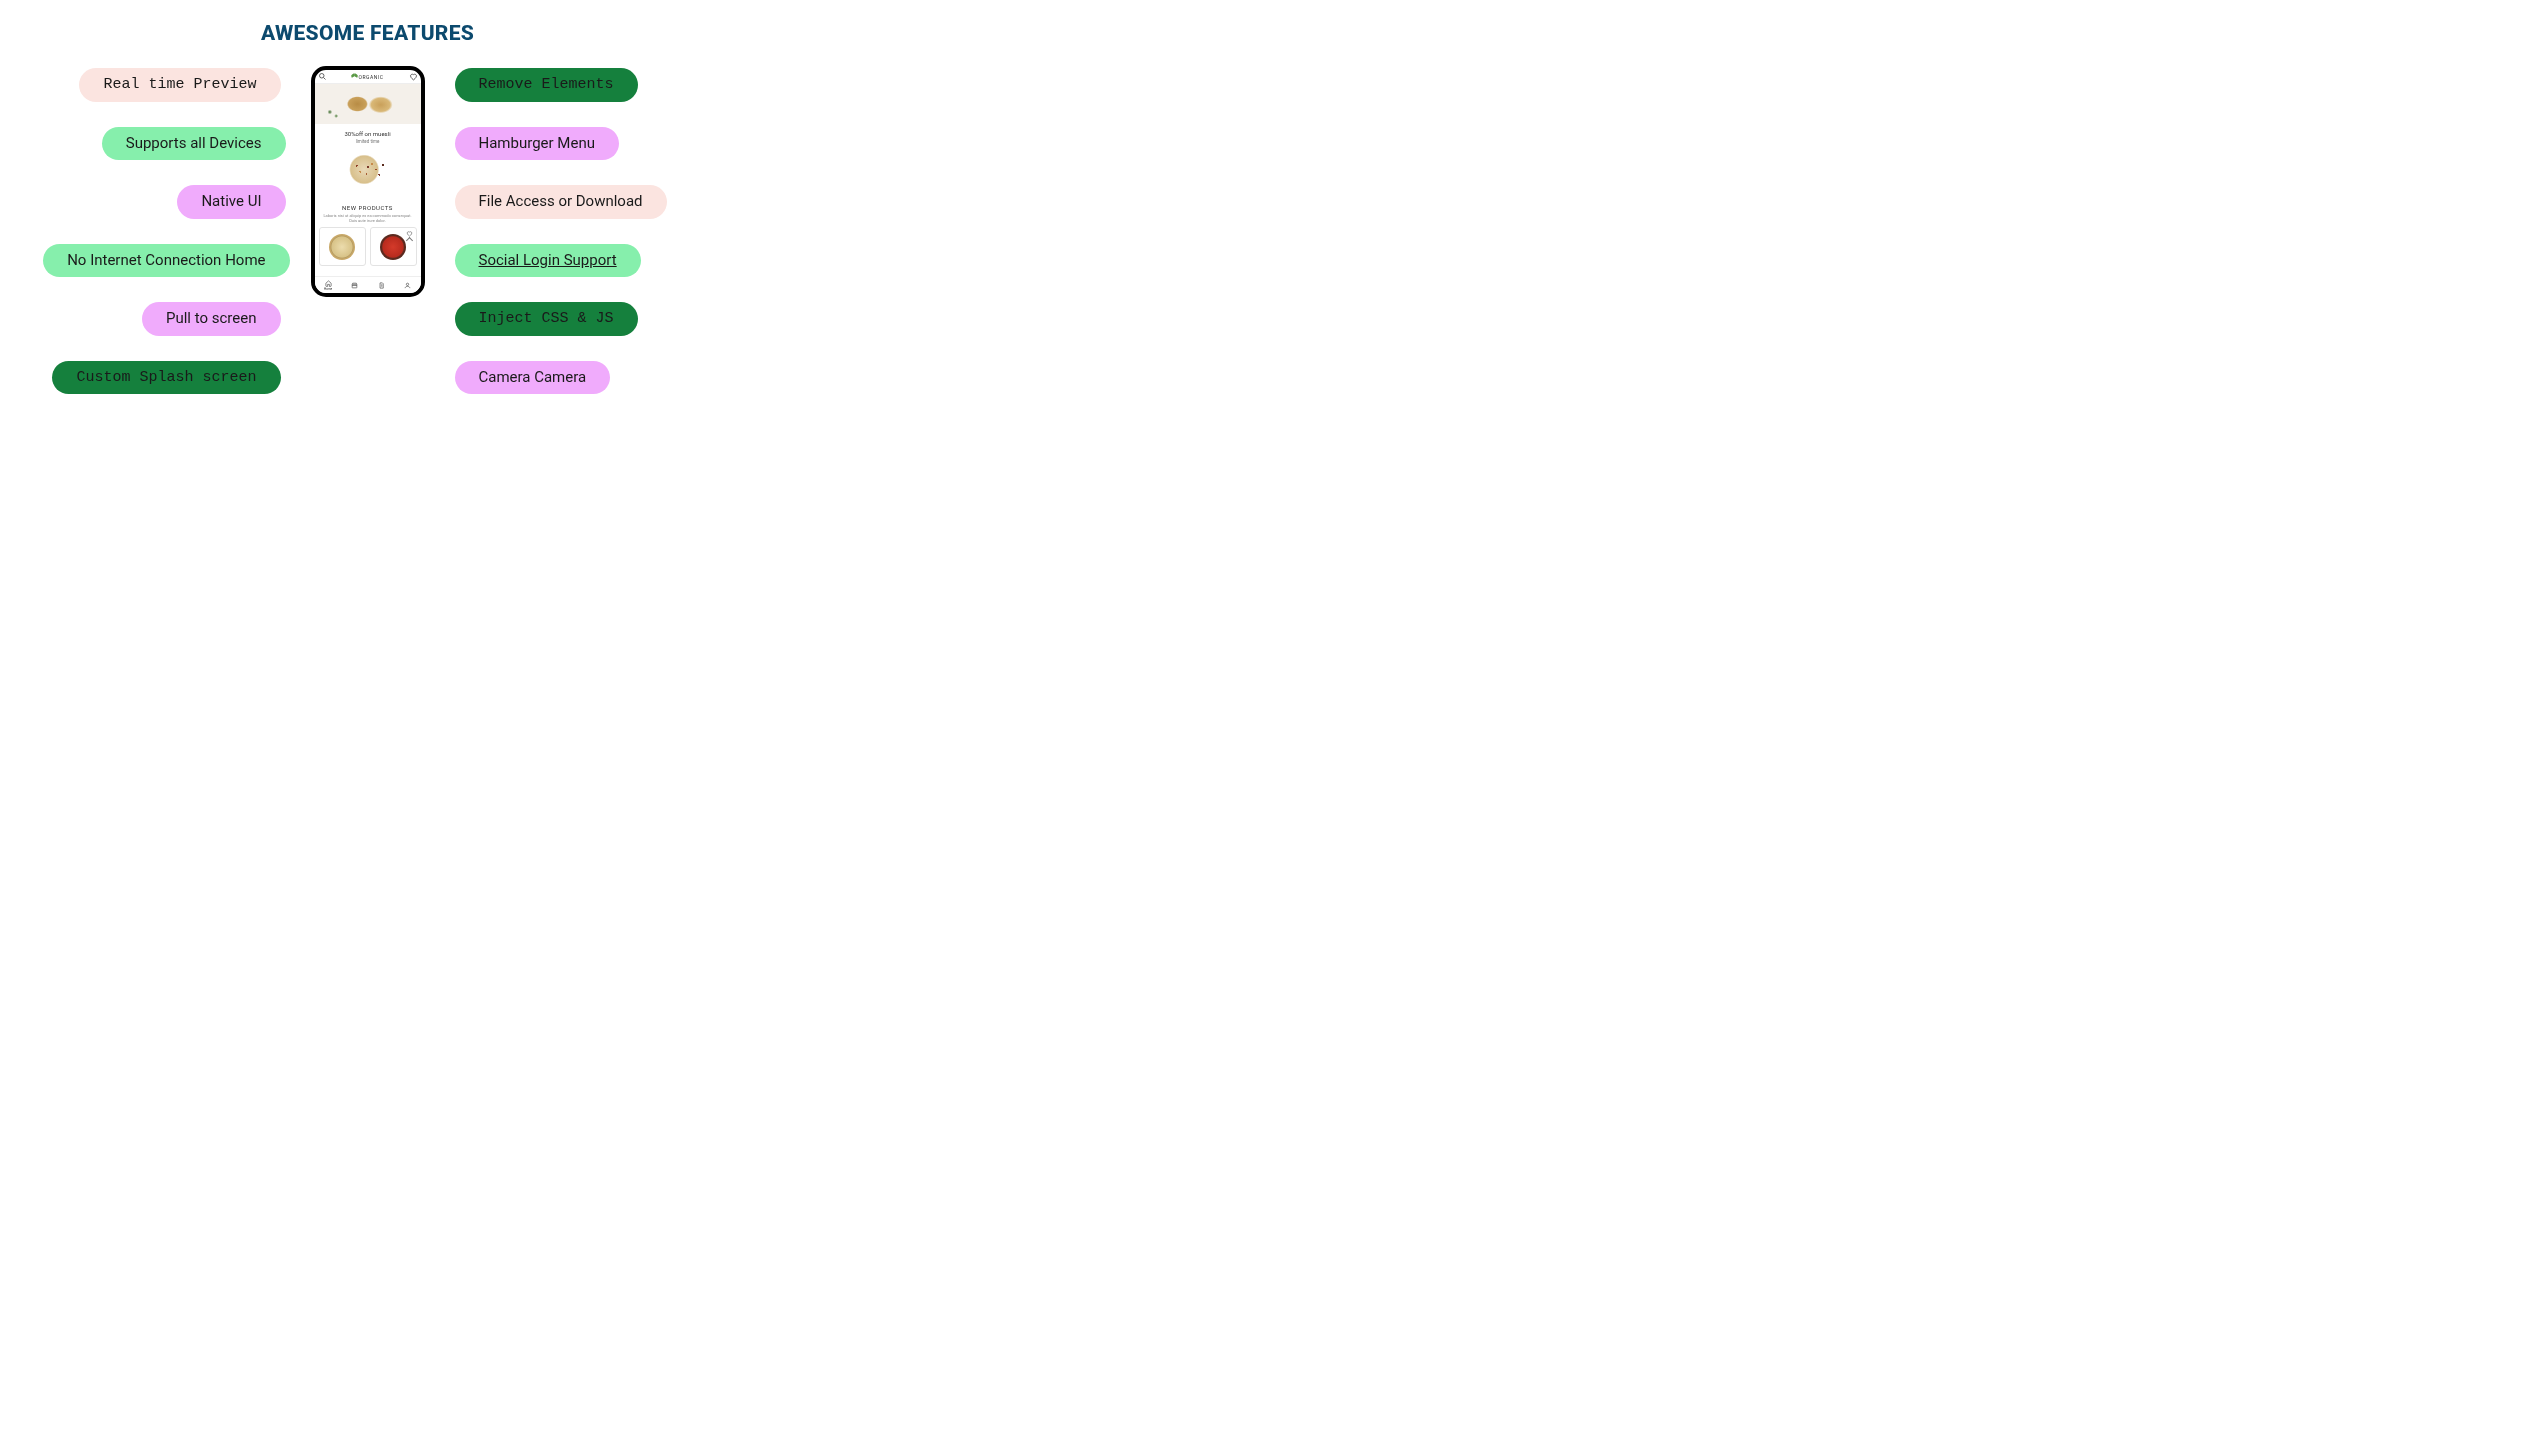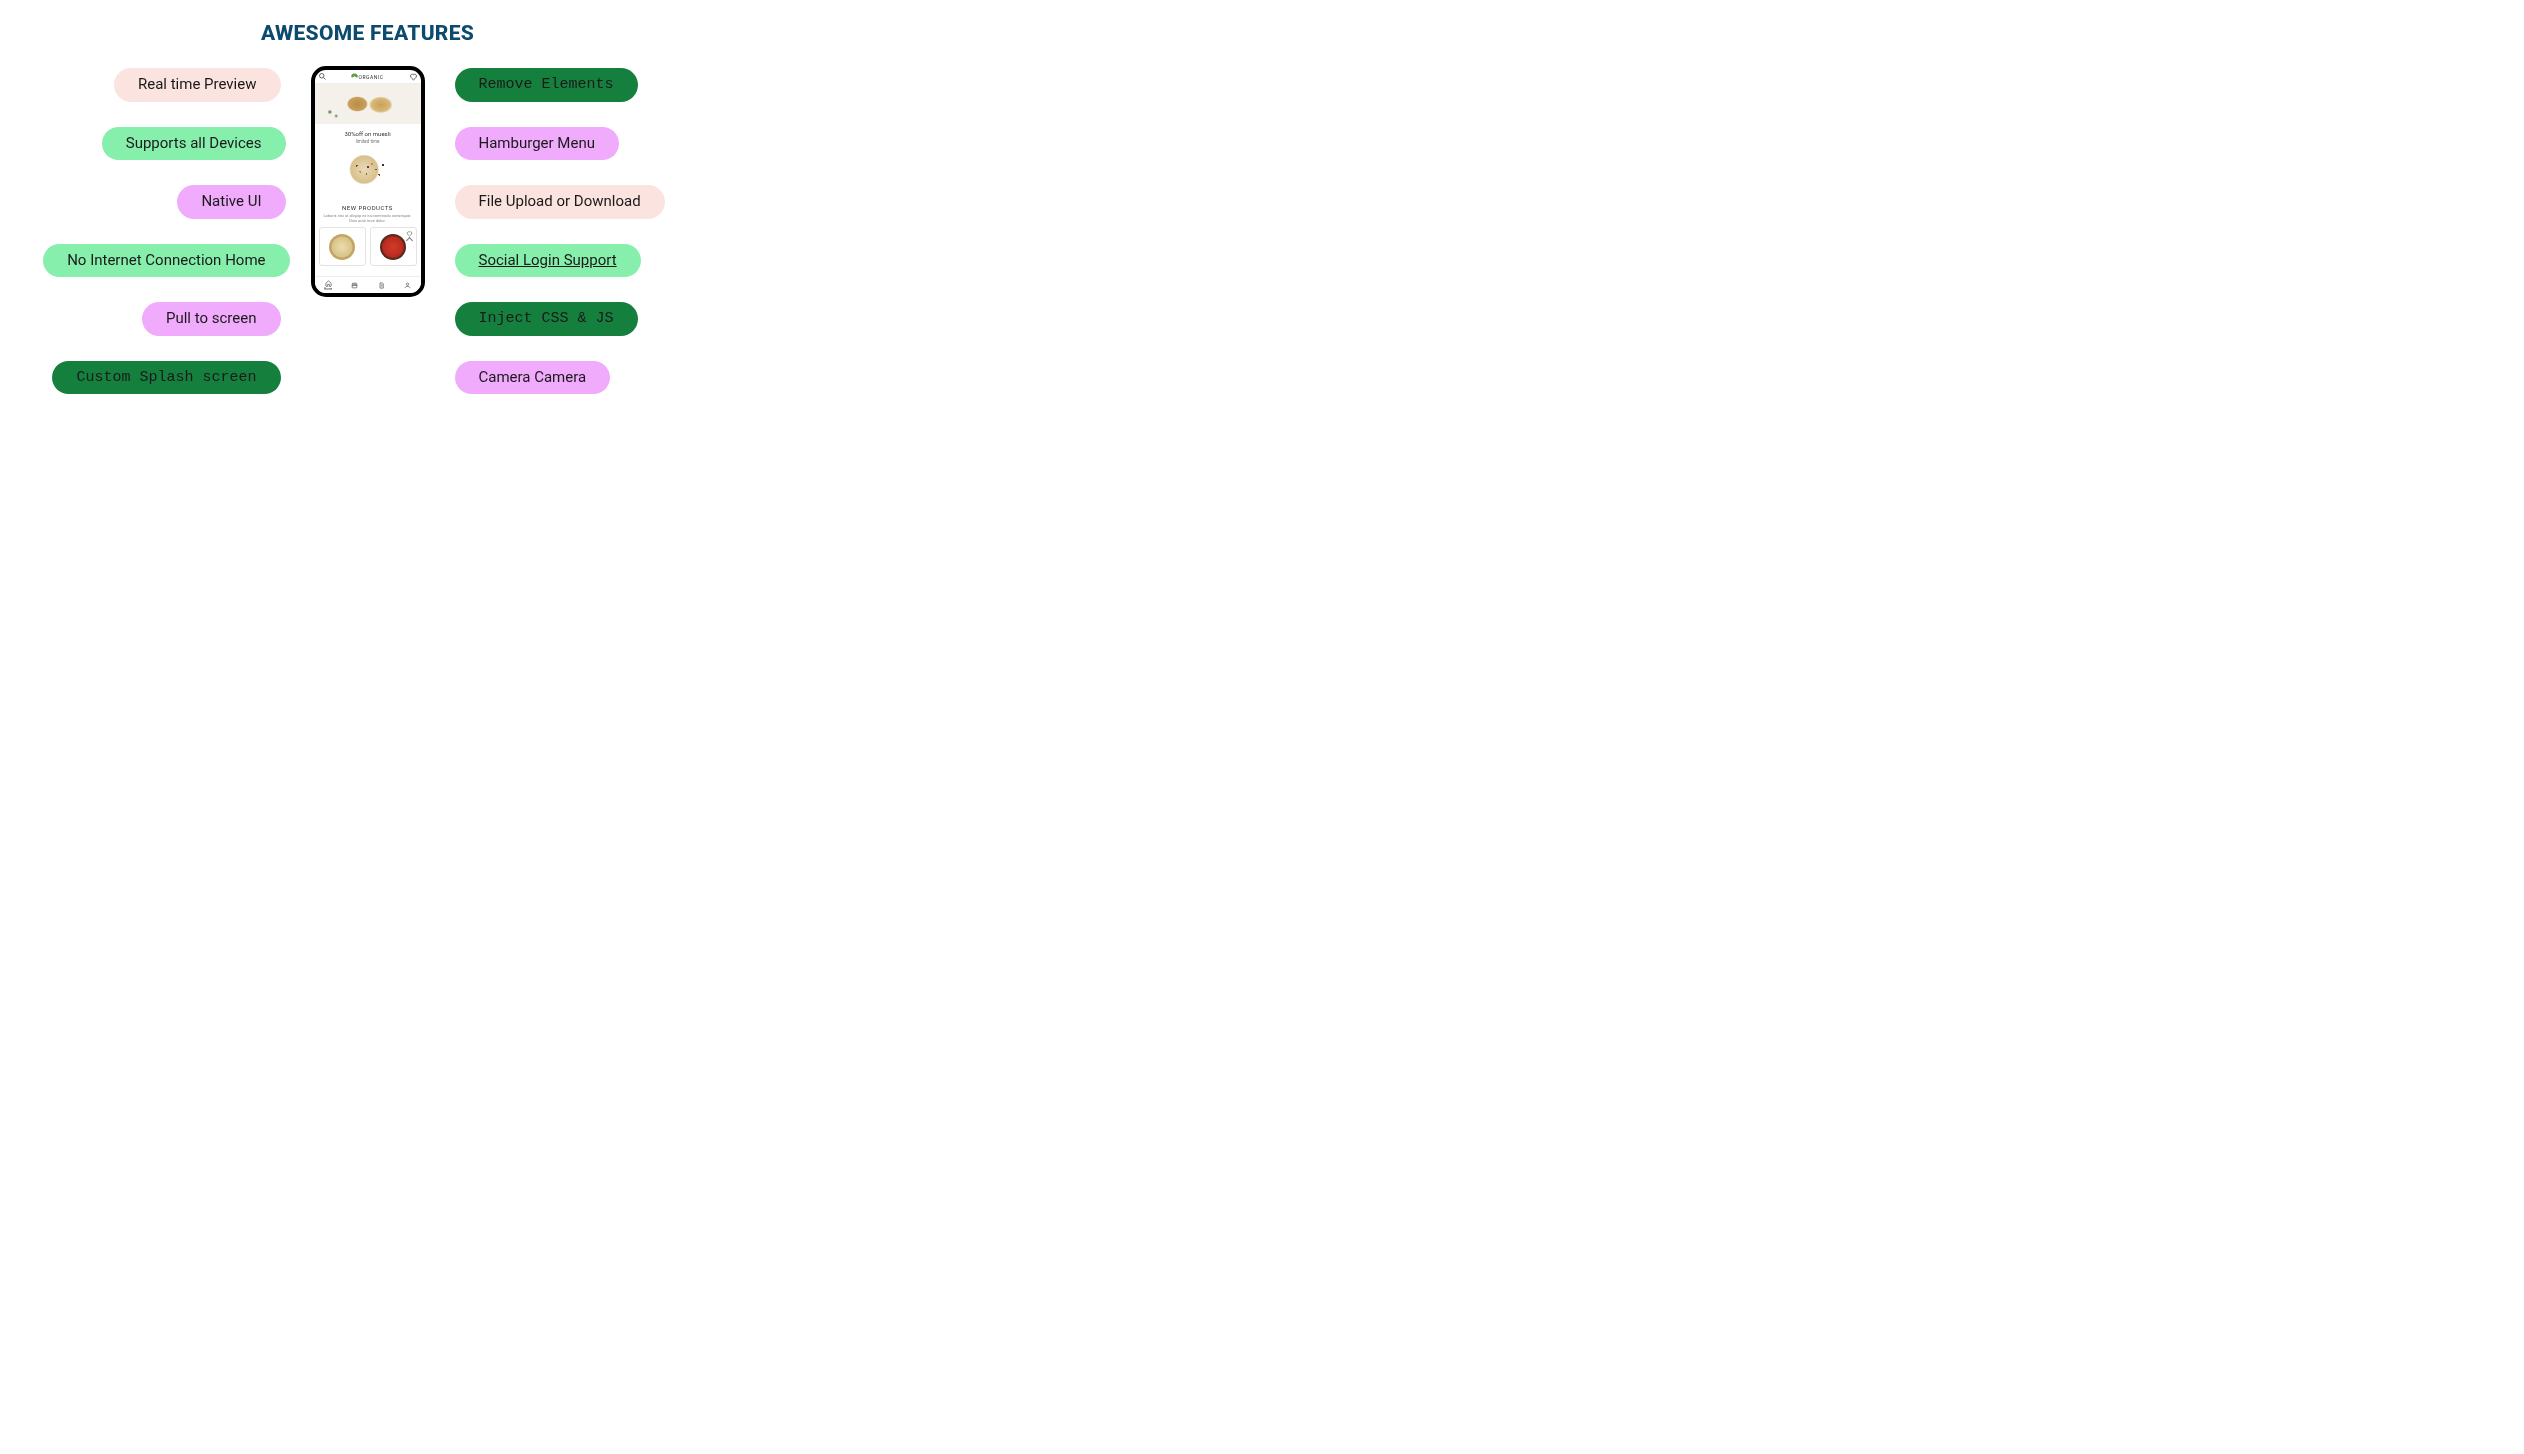--- a/index.html
+++ b/index.html
@@ -27,21 +27,21 @@
   gap: 25px;
 }
 .col {
   display: flex;
   flex-direction: column;
   gap: 25px;
   width: 283px;
 }
 .col.left { align-items: flex-end; }
 .col.right { align-items: flex-start; }
-.col.left .pill:nth-child(1) { margin-right: 5px; }
+.col.left .pill:nth-child(1) { margin-right: 5px; font-family: Liberation Mono, monospace; }
 .col.left .pill:nth-child(2) { margin-right: 0px; }
 .col.left .pill:nth-child(3) { margin-right: 0px; }
 .col.left .pill:nth-child(4) { margin-right: -4px; }
 .col.left .pill:nth-child(5) { margin-right: 5px; }
 .col.left .pill:nth-child(6) { margin-right: 5px; }
 .col.right .pill:nth-child(1) { margin-left: 5px; }
 .col.right .pill:nth-child(2) { margin-left: 5px; }
 .col.right .pill:nth-child(3) { margin-left: 5px; }
 .col.right .pill:nth-child(4) { margin-left: 5px; text-decoration: underline; }
 .col.right .pill:nth-child(5) { margin-left: 5px; }
@@ -268,20 +268,20 @@
             <circle cx="12" cy="8" r="4"></circle>
             <path d="M4 21c0-4 4-6 8-6s8 2 8 6"></path>
           </svg>
       </div>
     </div>
   </div>
 
   <div class="col right">
     <div class="pill c-cream">Remove Elements</div>
     <div class="pill c-grey">Hamburger Menu</div>
-    <div class="pill c-pink">File Upload or Download</div>
+    <div class="pill c-pink">File Access or Download</div>
     <div class="pill c-blue">Social Login Support</div>
     <div class="pill c-cream">Inject CSS &amp; JS</div>
     <div class="pill c-grey">Camera Camera</div>
   </div>
 
 </div>
 
 
 </body></html>

